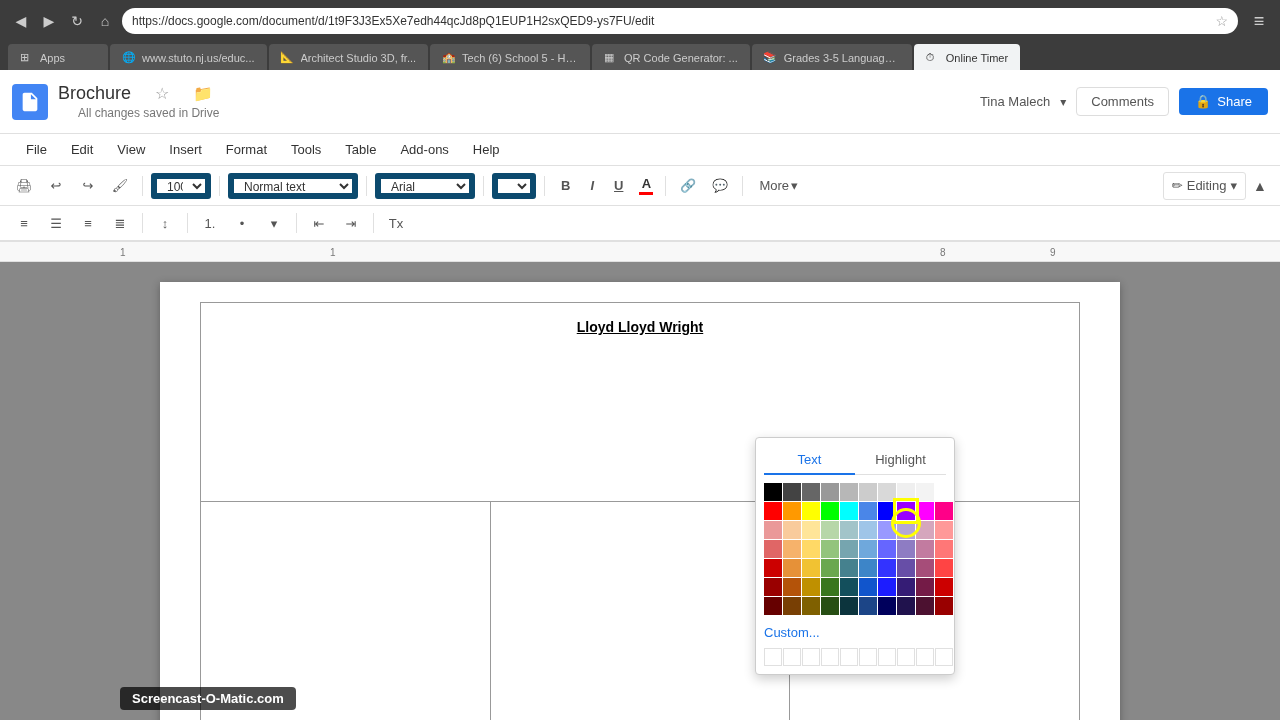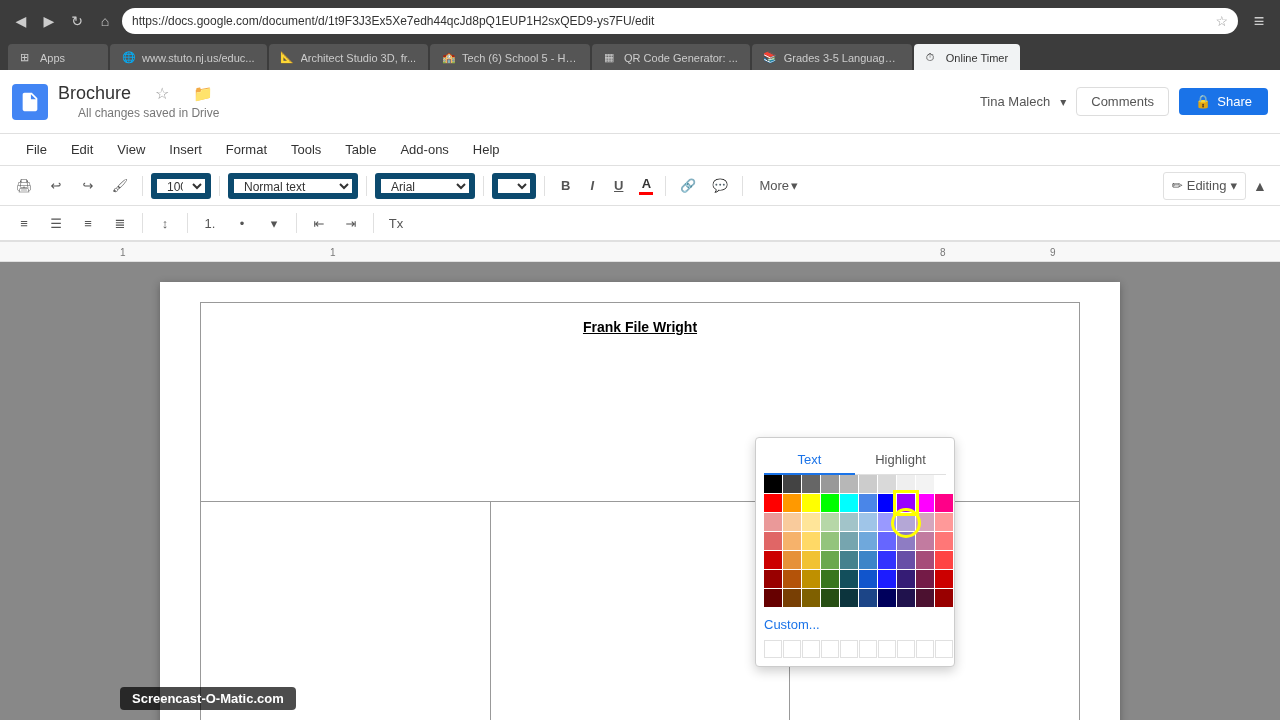--- a/index.html
+++ b/index.html
@@ -56,21 +56,21 @@
 
     
     .toolbar2 { background: #fff; height: 36px; display: flex; align-items: center; padding: 0 10px; gap: 4px; border-bottom: 2px solid #e0e0e0; }
 
     
     .ruler { background: #f8f8f8; height: 20px; border-bottom: 1px solid #e0e0e0; position: relative; }
     .doc-page { background: #fff; width: 960px; min-height: 600px; box-shadow: 0 2px 8px rgba(0,0,0,0.3); position: relative; }
 
     
     .color-picker-popup { position: absolute; top: 175px; left: 755px; width: 200px; background: #fff; border: 1px solid #ccc; box-shadow: 0 4px 12px rgba(0,0,0,0.2); border-radius: 4px; z-index: 1000; padding: 8px; }
-    .cp-tabs { display: flex; border-bottom: 1px solid #e0e0e0; margin-bottom: 0; }
+    .cp-tabs { display: flex; border-bottom: 1px solid #e0e0e0; margin-bottom: 8px; }
     .cp-tab { flex: 1; text-align: center; padding: 6px 0; font-size: 13px; cursor: pointer; color: #555; }
     .cp-tab.active { color: #1a73e8; border-bottom: 2px solid #1a73e8; margin-bottom: -1px; }
     .cp-colors { display: grid; grid-template-columns: repeat(10, 18px); gap: 1px; margin-bottom: 6px; }
     .cp-color { width: 18px; height: 18px; cursor: pointer; border: 1px solid transparent; }
     .cp-custom { font-size: 13px; color: #1a73e8; cursor: pointer; padding: 4px 0; }
     .cp-recent { display: grid; grid-template-columns: repeat(10, 18px); gap: 1px; margin-top: 4px; }
     .cp-recent-item { width: 18px; height: 18px; border: 1px solid #e0e0e0; background: #fff; }
 
     
     .main-container { display: flex; flex-direction: column; height: calc(720px - 70px); }
@@ -244,21 +244,21 @@
     </svg>
   </div>
 
   <div style="background:#888;flex:1;display:flex;justify-content:center;padding:20px;overflow:auto;position:relative;">
     <div class="doc-page">
       <div style="padding: 20px 40px;">
         <table class="doc-table" style="width:100%;min-height:550px;">
           <tbody>
               <tr>
             <td colspan="3" style="text-align:center;border:1px solid #999;padding:16px;">
-              <span class="doc-heading">Frank File Wright</span>
+              <span class="doc-heading">Lloyd Lloyd Wright</span>
             </td>
           </tr>
           <tr>
             <td style="width:33%;height:350px;border:1px solid #999;"></td>
             <td style="width:34%;height:350px;border:1px solid #999;"></td>
             <td style="width:33%;height:350px;border:1px solid #999;"></td>
           </tr>
         </tbody>
           </table>
       </div>

